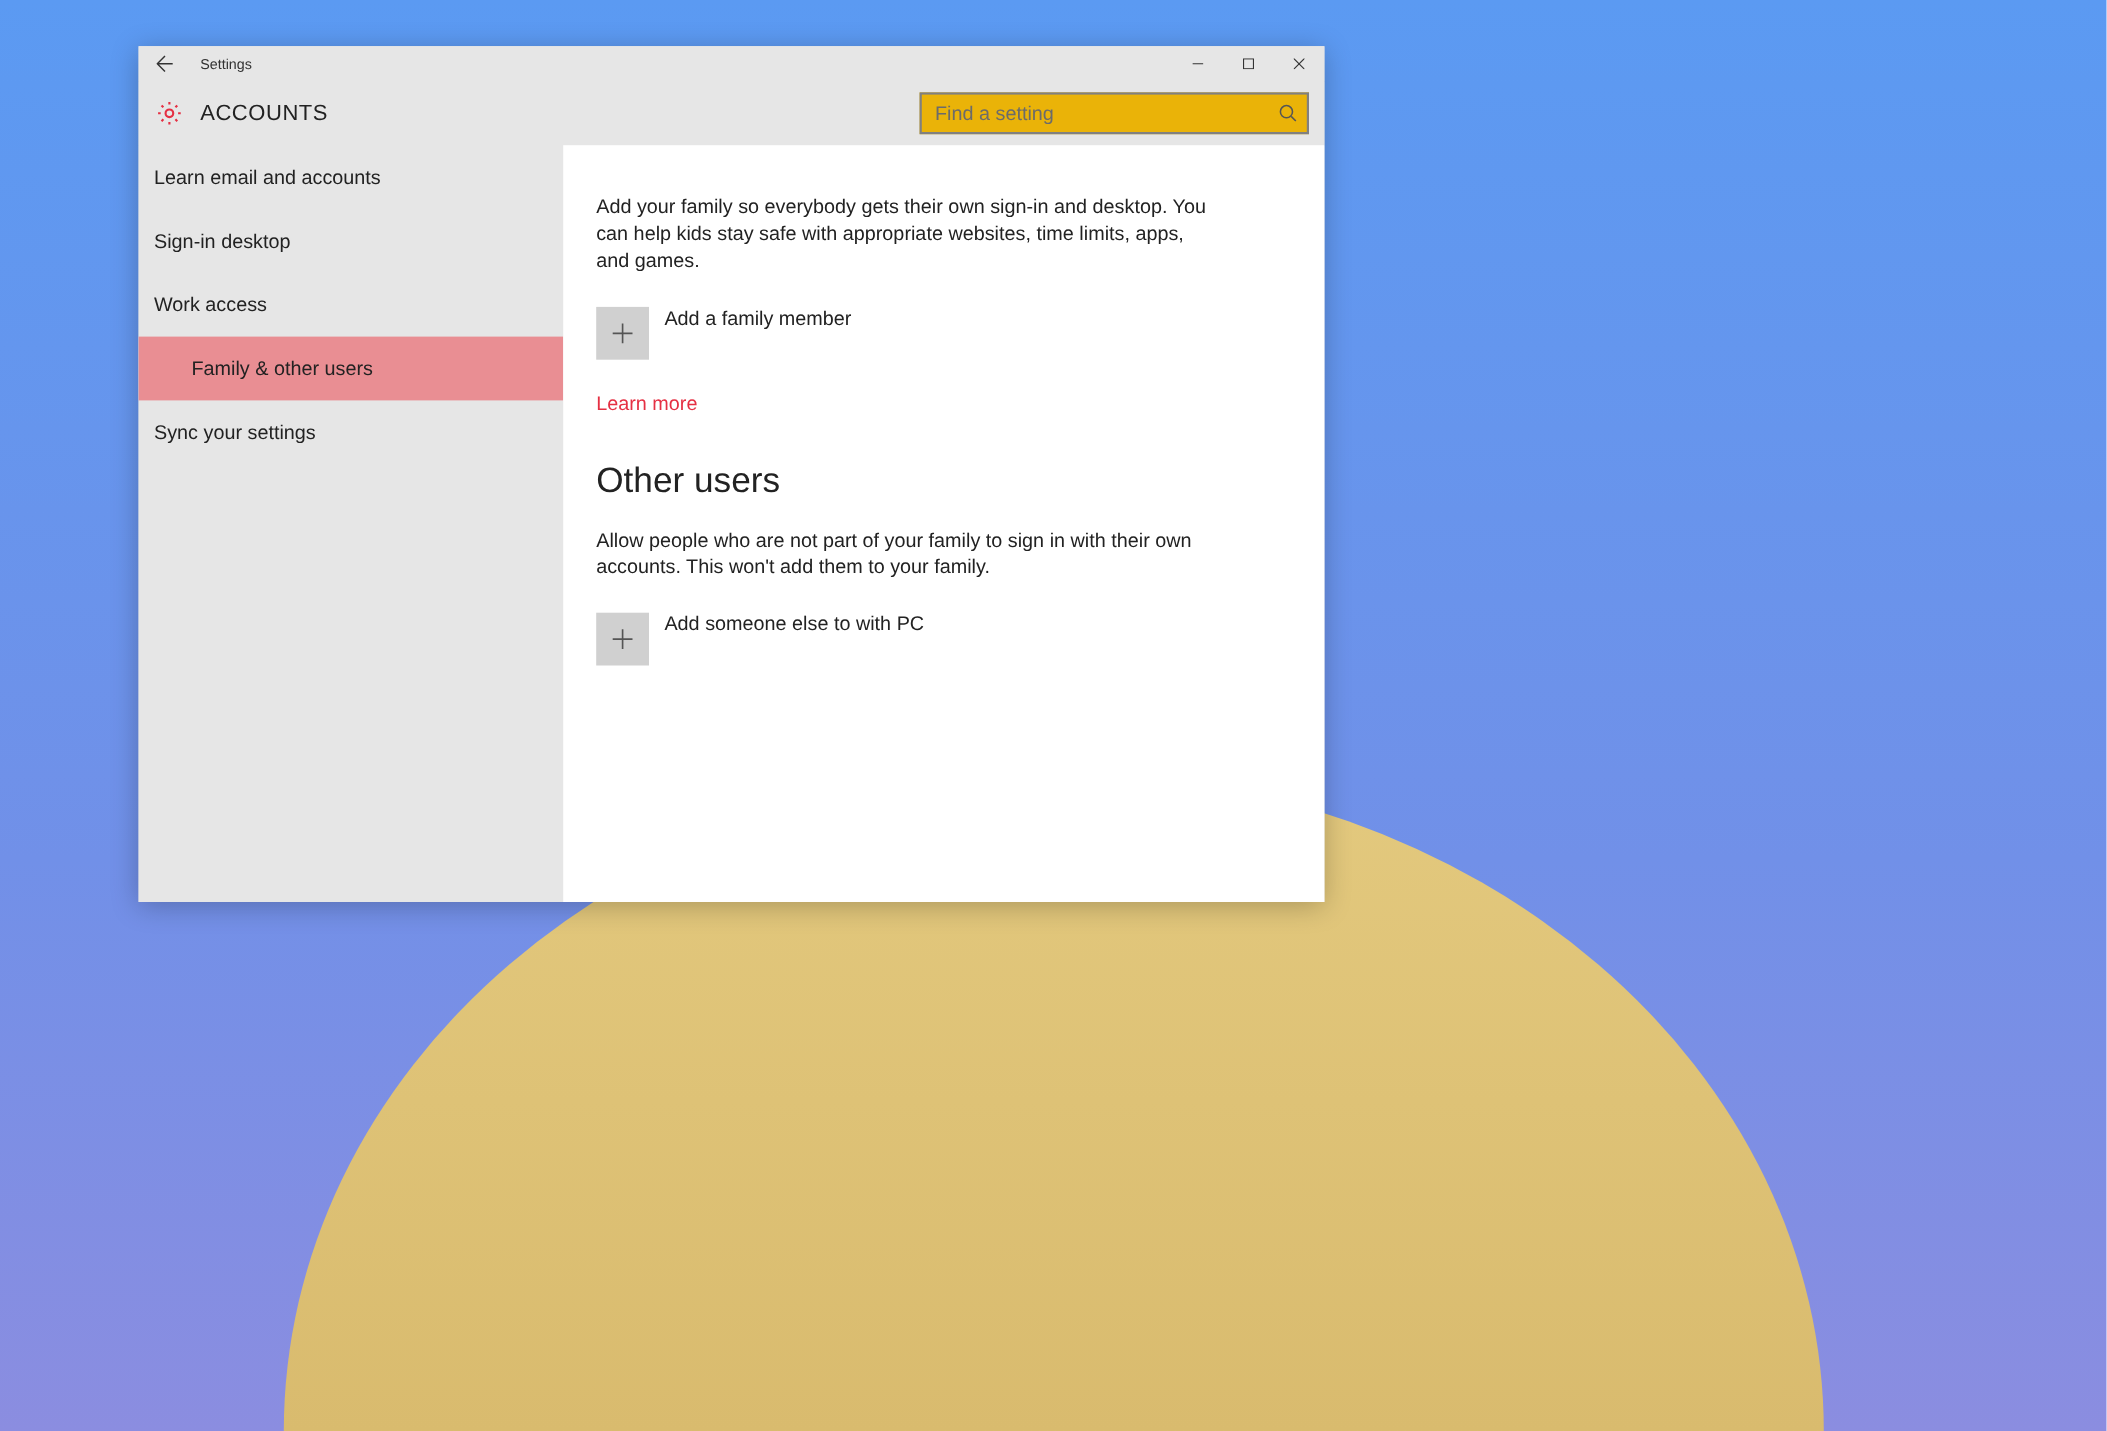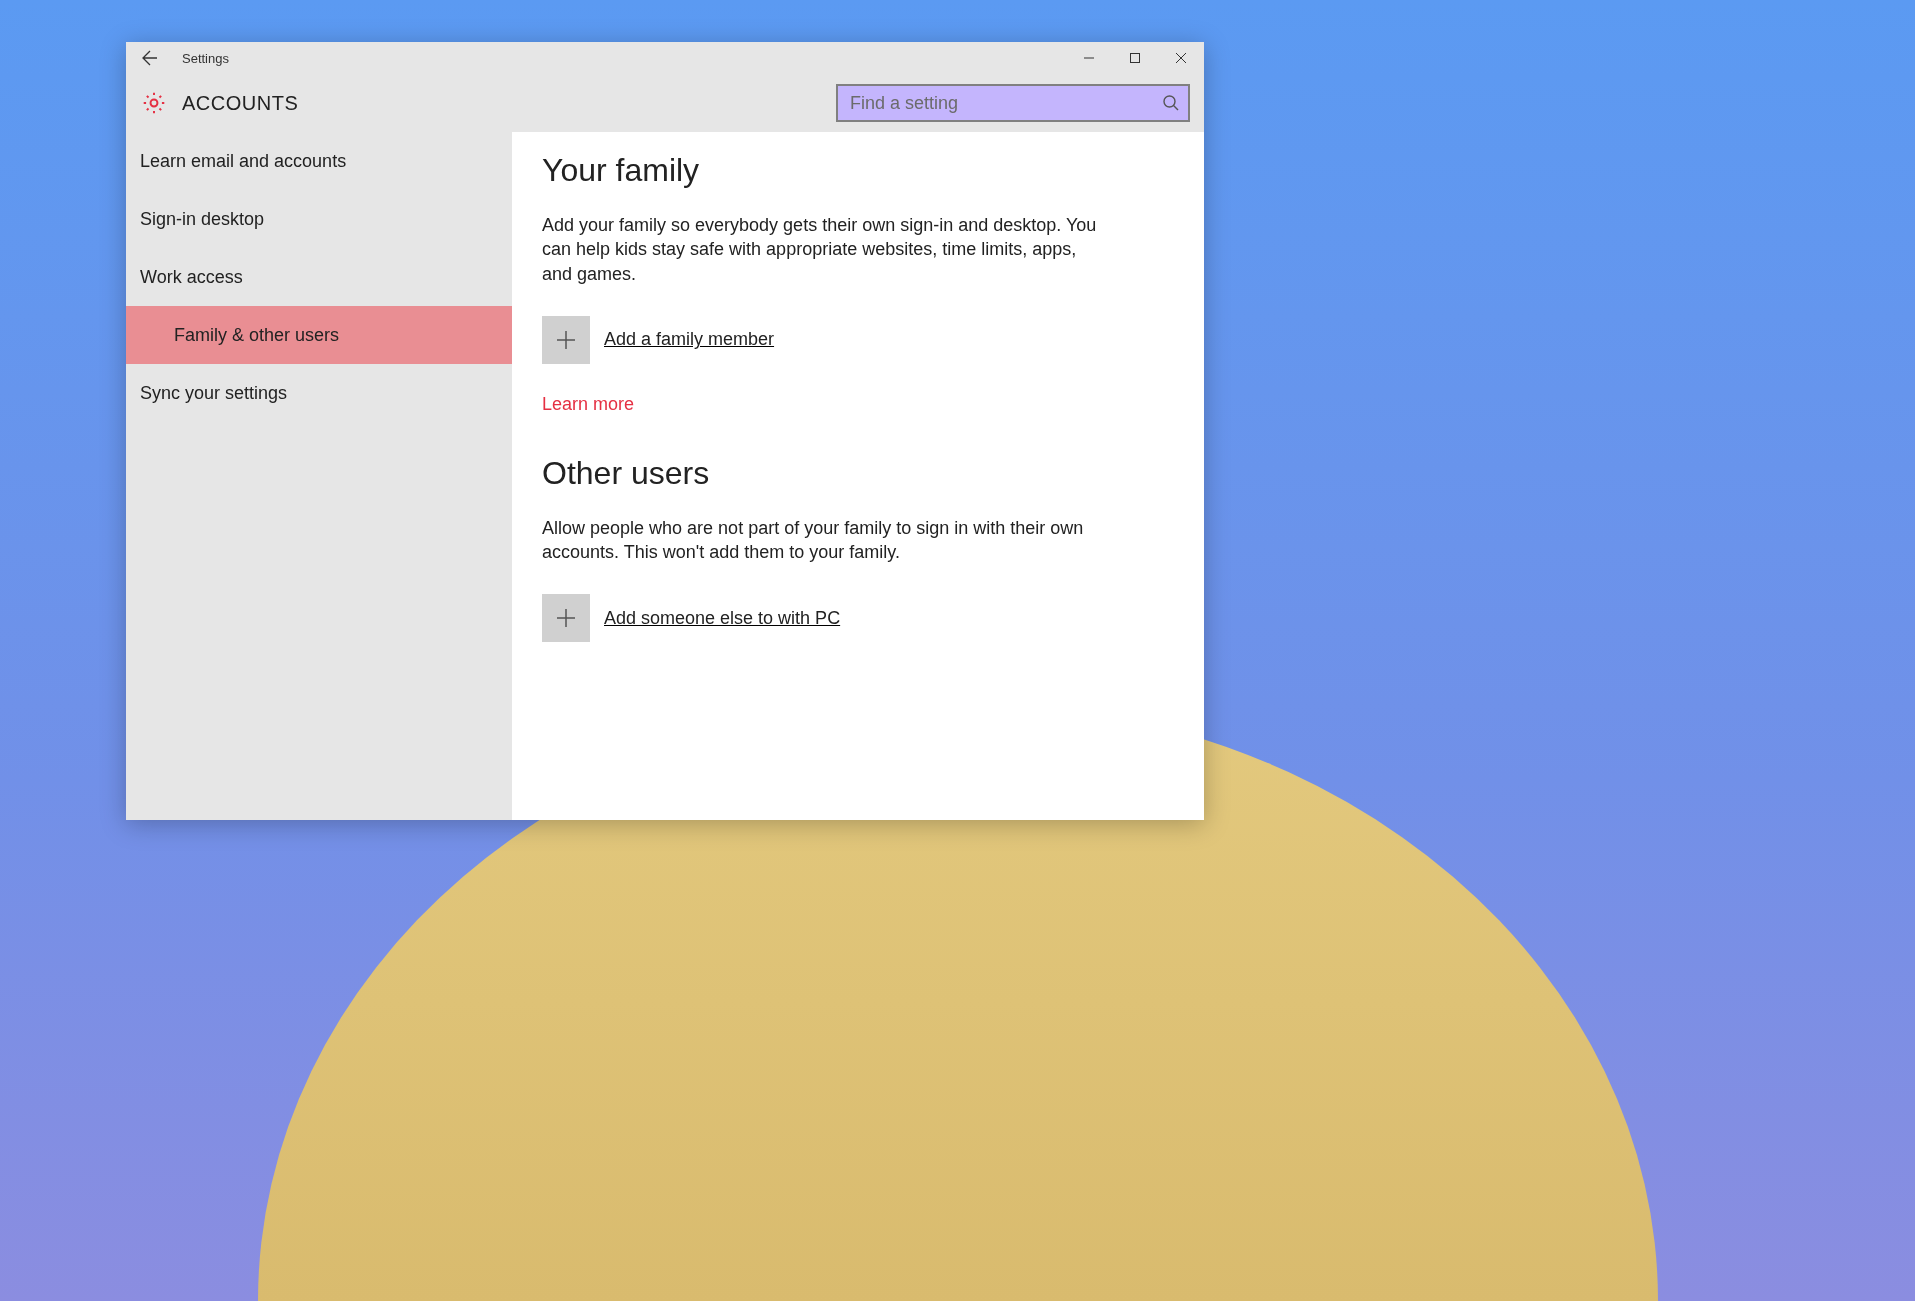--- a/index.html
+++ b/index.html
@@ -88,21 +88,21 @@
       margin-left: 14px;
     }
     .search-container {
       margin-left: auto;
       position: relative;
     }
     .search-input {
       width: 354px;
       height: 38px;
       border: 2px solid #808080;
-      background: #c4b5fd;
+      background: #eab308;
       font-size: 18px;
       padding: 0 40px 0 12px;
       color: #333;
       outline: none;
       font-family: inherit;
       margin-left: 28px;
     }
     .search-input::placeholder { color: #6b6b6b; }
     .search-icon {
       position: absolute;
@@ -152,24 +152,22 @@
       font-size: 18px;
       font-weight: 400;
       color: #222;
       line-height: 1.35;
       max-width: 560px;
       margin-bottom: 30px;
       margin-top: 24px;
     }
     .add-row {
       display: flex;
-      align-items: center;
       margin-bottom: 30px;
       cursor: pointer;
-      text-decoration: underline;
     }
     .plus-box {
       width: 48px;
       height: 48px;
       background: #d0d0d0;
       display: flex;
       align-items: center;
       justify-content: center;
       flex-shrink: 0;
     }
@@ -253,21 +251,20 @@
       <div class="sidebar-item selected">
         <span>Family &amp; other users</span>
       </div>
       <div class="sidebar-item">
         <span>Sync your settings</span>
       </div>
     </nav>
 
     <main class="content">
 
-      <h2 class="section-title">Your family</h2>
       <p class="section-desc">Add your family so everybody gets their own sign-in and desktop. You can help kids stay safe with appropriate websites, time limits, apps, and games.</p>
 
       <div class="add-row">
         <div class="plus-box">
           <svg viewBox="0 0 20 20">
               <line x1="10" y1="1" x2="10" y2="19" stroke="#555" stroke-width="1.5"></line>
               <line x1="1" y1="10" x2="19" y2="10" stroke="#555" stroke-width="1.5"></line>
             </svg>
         </div>
         <span class="add-row-label">Add a family member</span>

